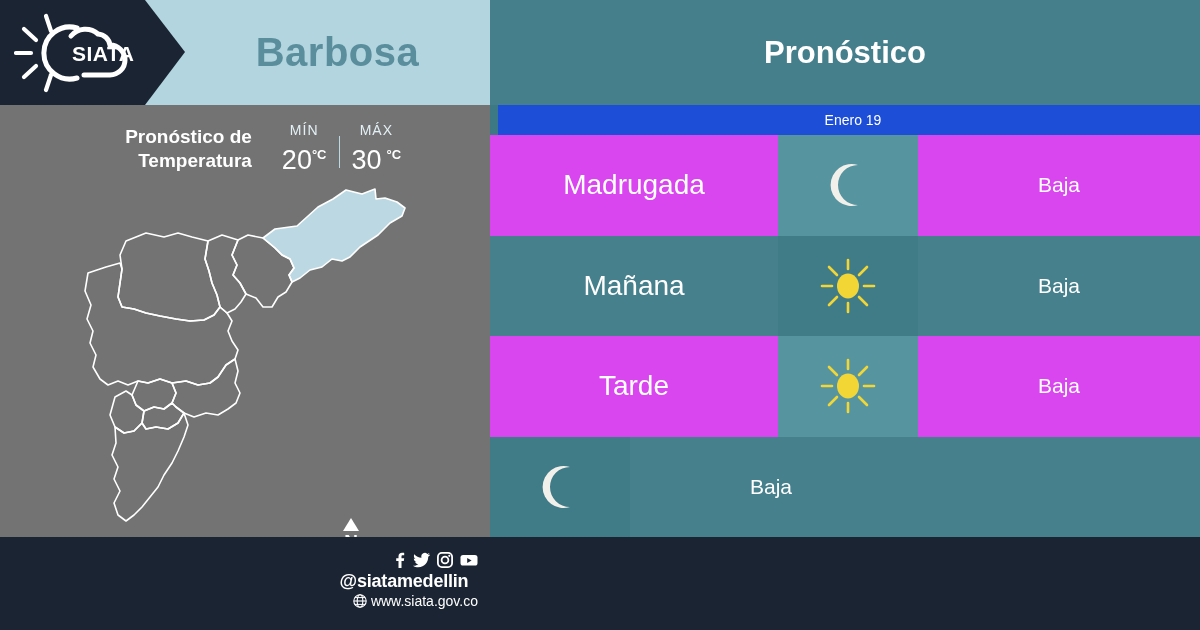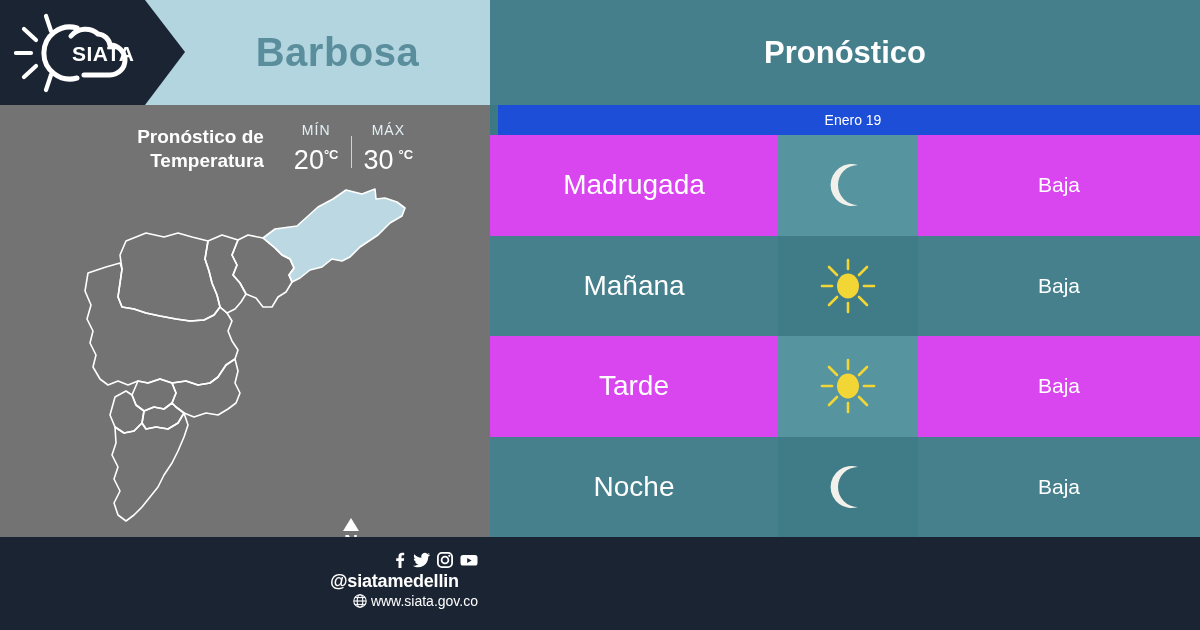--- a/index.html
+++ b/index.html
@@ -31,21 +31,21 @@
   .logo-svg { position: absolute; left: 14px; top: 12px; }
   .city-name {
     position: absolute; left: 185px; top: 0;
     width: 305px; height: 105px;
     display: flex; align-items: center; justify-content: center;
     font-size: 40px; font-weight: bold; color: #5a8e9c;
     letter-spacing: 0.5px;
   }
 
   .temp-block {
-    position: absolute; left: 12px; top: 118px;
+    position: absolute; left: 0; top: 118px;
     width: 490px; height: 62px;
     display: flex; align-items: center; justify-content: center;
   }
   .temp-label {
     color: #ffffff; font-weight: bold; font-size: 19px;
     line-height: 24px; text-align: right; width: 175px;
   }
   .temp-values { display: flex; align-items: flex-start; margin-left: 18px; }
   .temp-item { text-align: center; padding: 0 12px; }
   .temp-item .cap {
@@ -107,21 +107,21 @@
   .prob-text   { color: #ffffff; font-size: 21px; }
 
   
   .footer {
     position: absolute; left: 0; top: 537px; width: 1200px; height: 93px;
     background: #1b2433;
     display: flex; align-items: center;
   }
   .f-social {
     position: absolute; left: 330px; top: 15px;
-    color: #ffffff; text-align: left; width: 148px;
+    color: #ffffff; text-align: center; width: 148px;
   }
   .f-social .icons { display: flex; justify-content: flex-end; gap: 7px; margin-bottom: 2px; }
   .f-social .handle { font-size: 18px; font-weight: bold; line-height: 22px; letter-spacing: -0.2px; }
   .f-social .site {
     font-size: 14px; line-height: 18px;
     display: flex; align-items: center; justify-content: flex-end; gap: 4px;
   }
 </style>
 </head>
 <body>
@@ -261,23 +261,20 @@
               <line x1="17" y1="39" x2="9" y2="47"></line>
             </g>
           </svg>
         </div>
         <div class="cell c-prob">
           <span class="prob-text">Baja</span>
         </div>
       </div>
 
       <div class="row dark">
-        <div class="cell c-period">
-          <span class="period-text">Noche</span>
-        </div>
         <div class="cell c-icon">
           <svg width="50" height="50" viewBox="0 0 50 50">
             <path d="M35 5 A21 21 0 1 0 35 45 A17 17 0 0 1 35 5 Z" fill="#f2f0ea"></path>
           </svg>
         </div>
         <div class="cell c-prob">
           <span class="prob-text">Baja</span>
         </div>
       </div>
 

